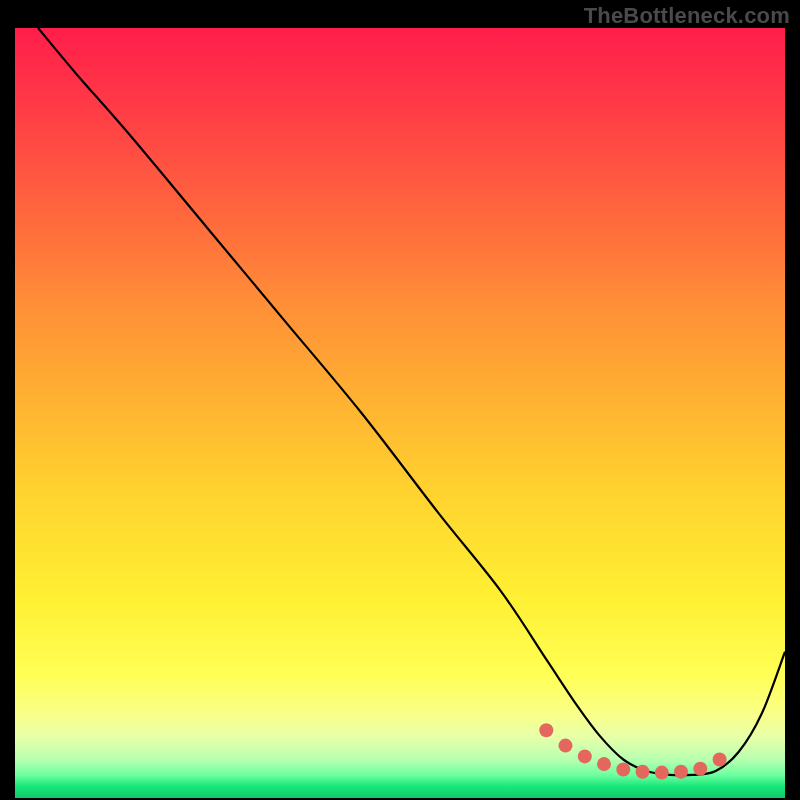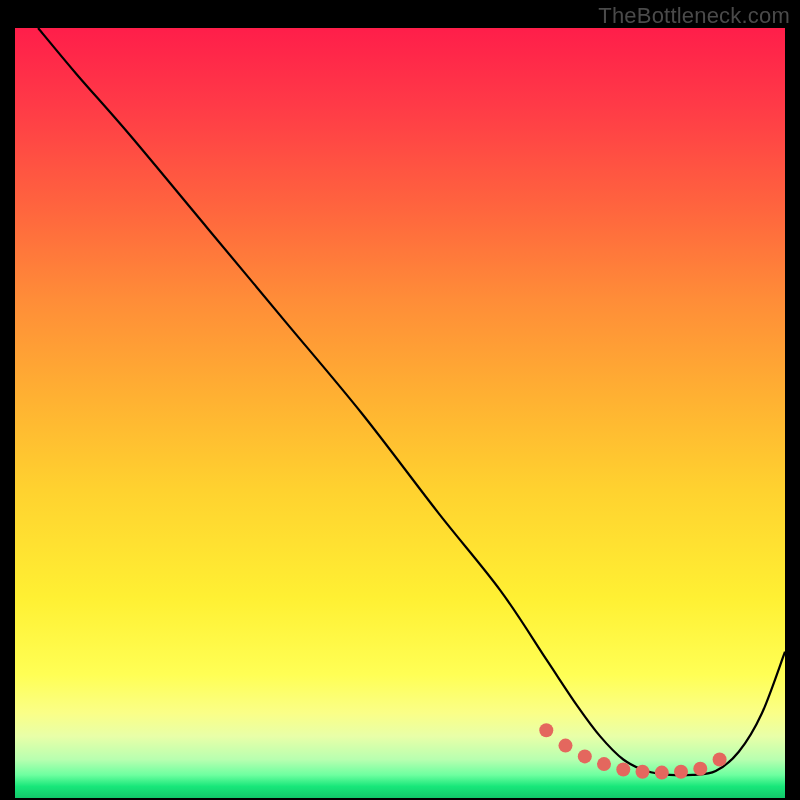--- a/index.html
+++ b/index.html
@@ -50,21 +50,21 @@
       #18e77a 98.5%,
       #12c86a 100%
     );
   }
   .watermark {
     position: absolute;
     top: 3px;
     right: 10px;
     color: #4a4a4a;
     font-size: 22px;
-    font-weight: 400;
+    font-weight: 700;
     letter-spacing: 0.2px;
     user-select: none;
     margin-left: 42px;
   }
   svg.curve {
     position: absolute;
     left: 0;
     top: 0;
     width: 100%;
     height: 100%;

